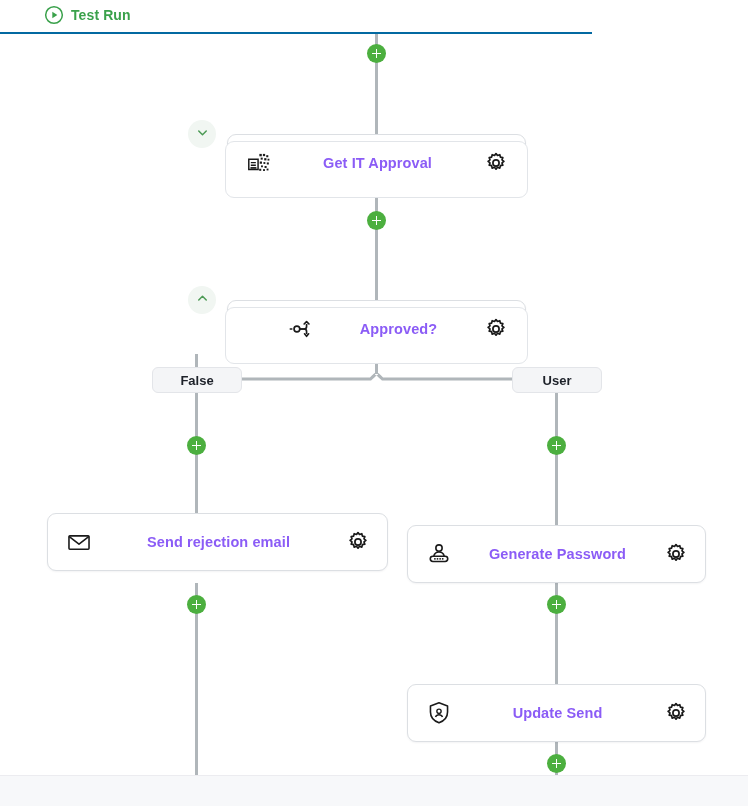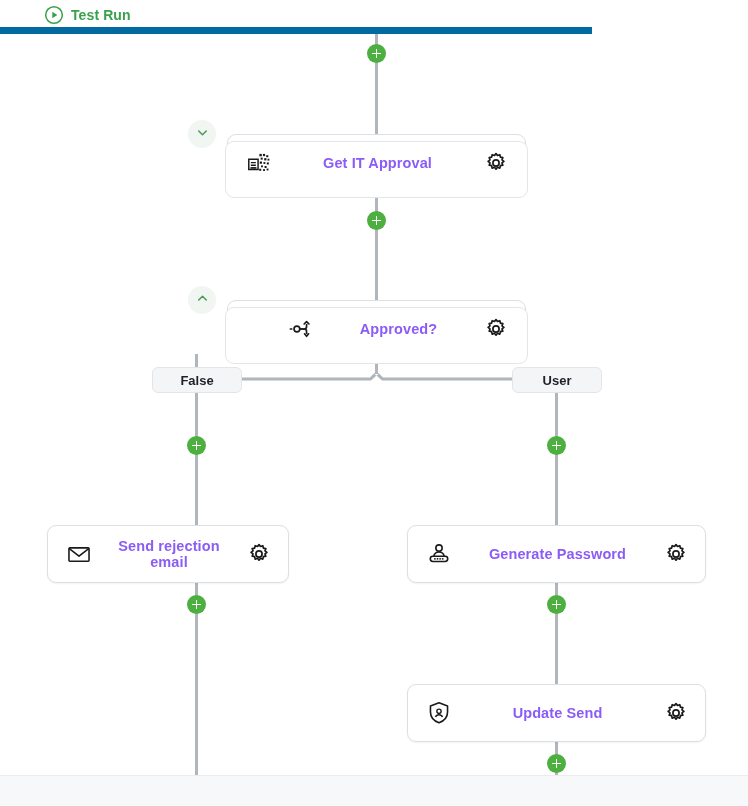--- a/index.html
+++ b/index.html
@@ -14,21 +14,21 @@
     overflow: hidden;
     position: relative;
   }
 
   
   .toolbar {
     position: absolute;
     left: 0; top: 0;
     width: 592px; height: 34px;
     background: #ffffff;
-    border-bottom: 7px solid #0369a1;
+    border-bottom: 2px solid #0369a1;
     box-sizing: border-box;
   }
   .toolbar-testrun {
     position: absolute;
     left: 44px; top: 5px;
     display: flex;
     align-items: center;
     gap: 7px;
     cursor: pointer;
   }
@@ -294,21 +294,21 @@
     </div>
   </div>
 
   <div class="branch-label" style="left:152px; top:333px; width:89px;">
     <span>False</span>
   </div>
   <div class="branch-label" style="left:512px; top:333px; width:89px;">
     <span>User</span>
   </div>
 
-  <div class="node" style="left:47px; top:491px; width:242px;">
+  <div class="node" style="left:47px; top:479px; width:341px;">
     <div class="node-icon">
       <svg width="26" height="26" viewBox="0 0 28 28" fill="none">
         <rect x="3.2" y="7.4" width="21.6" height="14.4" rx="1" stroke="#1a1a1a" stroke-width="1.7"></rect>
         <path d="M3.2 8 L14 16.4 L24.8 8" stroke="#1a1a1a" stroke-width="1.7" stroke-linejoin="round" fill="none"></path>
       </svg>
     </div>
     <div class="node-title">Send rejection email</div>
     <div class="node-gear">
       <svg width="24" height="24" viewBox="0 0 24 24" fill="none">
         <circle cx="12" cy="12" r="3.1" stroke="#1a1a1a" stroke-width="1.7"></circle>

